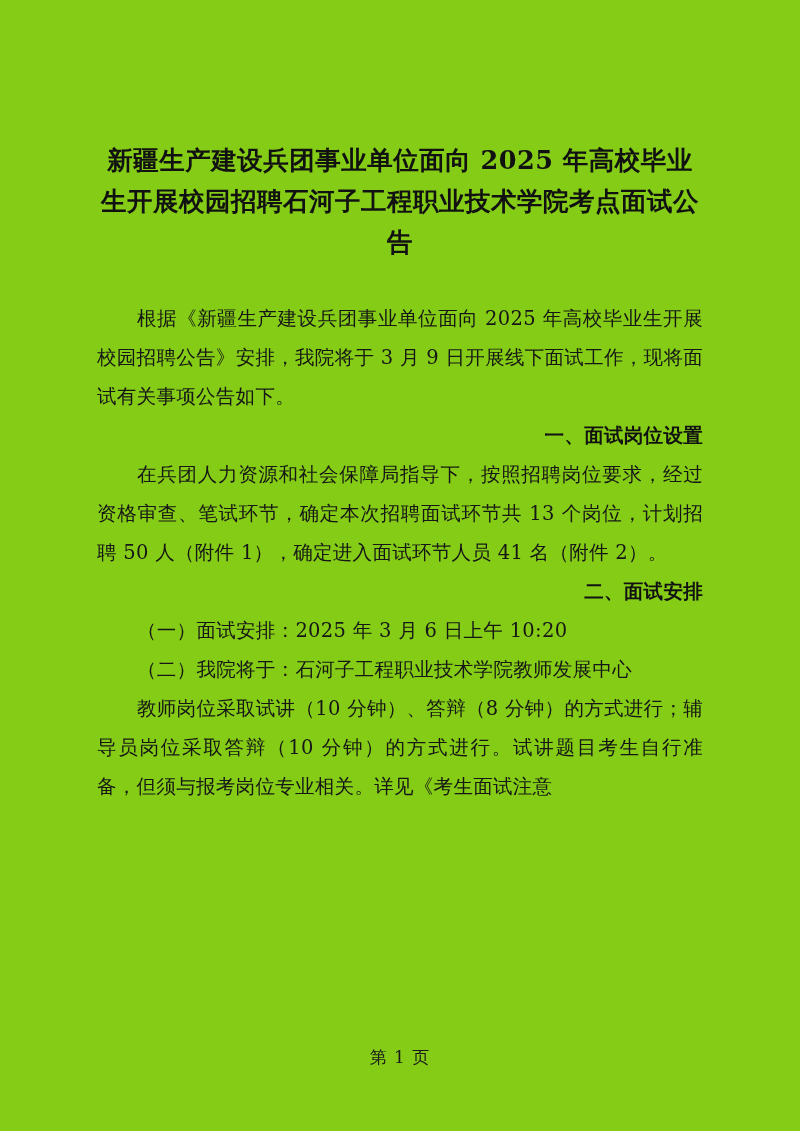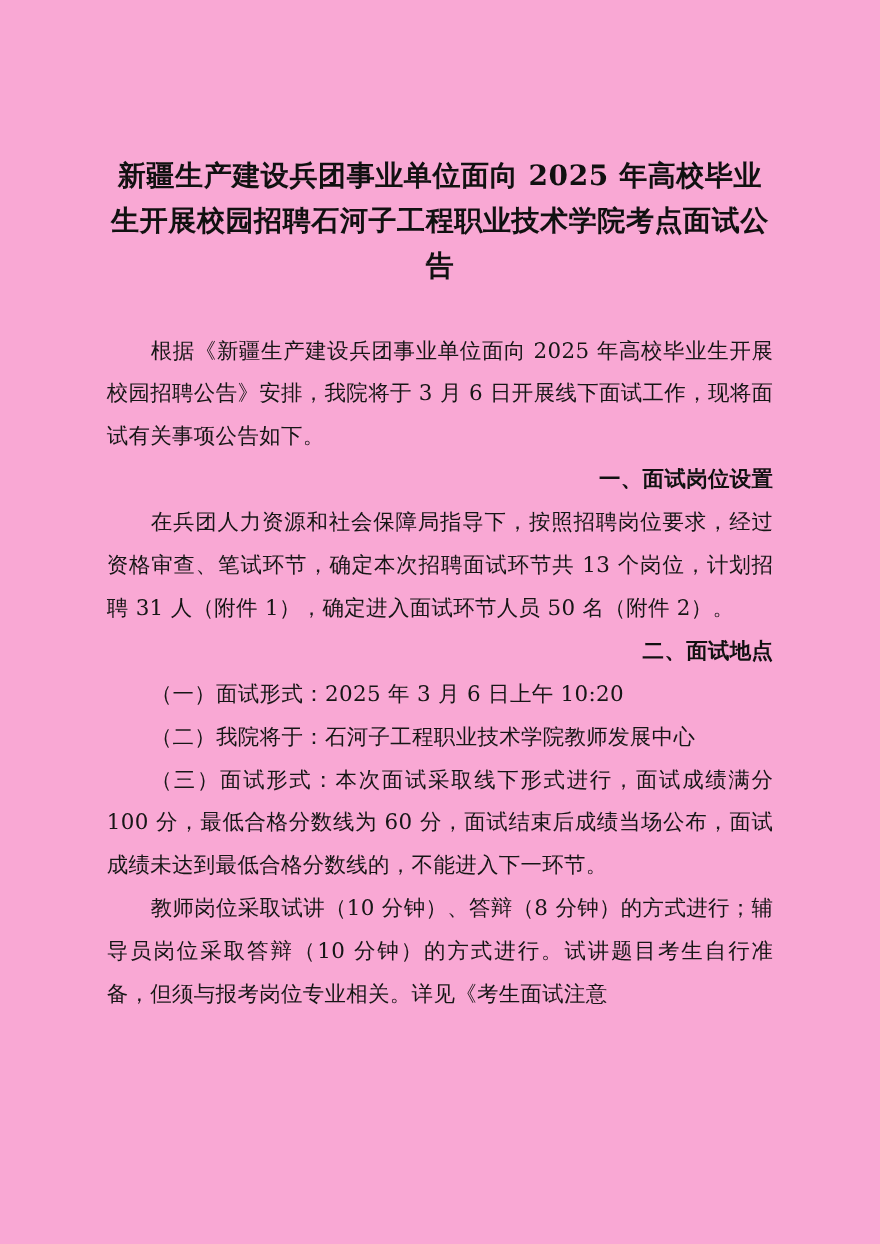--- a/index.html
+++ b/index.html
@@ -3,21 +3,21 @@
 <meta charset="utf-8">
 <style>
   html, body {
     margin: 0;
     padding: 0;
     background: #f0f0f0;
   }
   .page {
     width: 800px;
     height: 1131px;
-    background: #f9a8d4;
+    background: #84cc16;
     margin: 0 auto;
     position: relative;
     box-sizing: border-box;
     padding: 0;
     overflow: hidden;
     font-family: "DejaVu Serif", "Liberation Serif", serif;
     color: #161616;
   }
   .content {
     position: absolute;
@@ -69,31 +69,31 @@
   }
 </style>
 </head>
 <body>
 
 <div class="page">
   <div class="content">
 
     <h1 class="doc-title">新疆生产建设兵团事业单位面向 2025 年高校毕业生开展校园招聘石河子工程职业技术学院考点面试公告</h1>
 
-    <p class="para indent">根据《新疆生产建设兵团事业单位面向 2025 年高校毕业生开展校园招聘公告》安排，我院将于 3 月 6 日开展线下面试工作，现将面试有关事项公告如下。</p>
+    <p class="para indent">根据《新疆生产建设兵团事业单位面向 2025 年高校毕业生开展校园招聘公告》安排，我院将于 3 月 9 日开展线下面试工作，现将面试有关事项公告如下。</p>
 
     <p class="heading">一、面试岗位设置</p>
 
-    <p class="para indent">在兵团人力资源和社会保障局指导下，按照招聘岗位要求，经过资格审查、笔试环节，确定本次招聘面试环节共 13 个岗位，计划招聘 31 人（附件 1），确定进入面试环节人员 50 名（附件 2）。</p>
+    <p class="para indent">在兵团人力资源和社会保障局指导下，按照招聘岗位要求，经过资格审查、笔试环节，确定本次招聘面试环节共 13 个岗位，计划招聘 50 人（附件 1），确定进入面试环节人员 41 名（附件 2）。</p>
 
-    <p class="heading">二、面试地点</p>
+    <p class="heading">二、面试安排</p>
 
-    <p class="para indent"><span class="lbl">（一）面试形式：</span><span>2025 年 3 月 6 日上午 10:20</span></p>
+    <p class="para indent"><span class="lbl">（一）面试安排：</span><span>2025 年 3 月 6 日上午 10:20</span></p>
 
     <p class="para indent"><span class="lbl">（二）我院将于：</span><span>石河子工程职业技术学院教师发展中心</span></p>
 
-    <p class="para indent"><span class="lbl">（三）面试形式：</span><span>本次面试采取线下形式进行，面试成绩满分 100 分，最低合格分数线为 60 分，面试结束后成绩当场公布，面试成绩未达到最低合格分数线的，不能进入下一环节。</span></p>
 
     <p class="para indent">教师岗位采取试讲（10 分钟）、答辩（8 分钟）的方式进行；辅导员岗位采取答辩（10 分钟）的方式进行。试讲题目考生自行准备，但须与报考岗位专业相关。详见《考生面试注意</p>
 
   </div>
 
+  <div class="footer">第 1 页</div>
 </div>
 
 </body></html>

